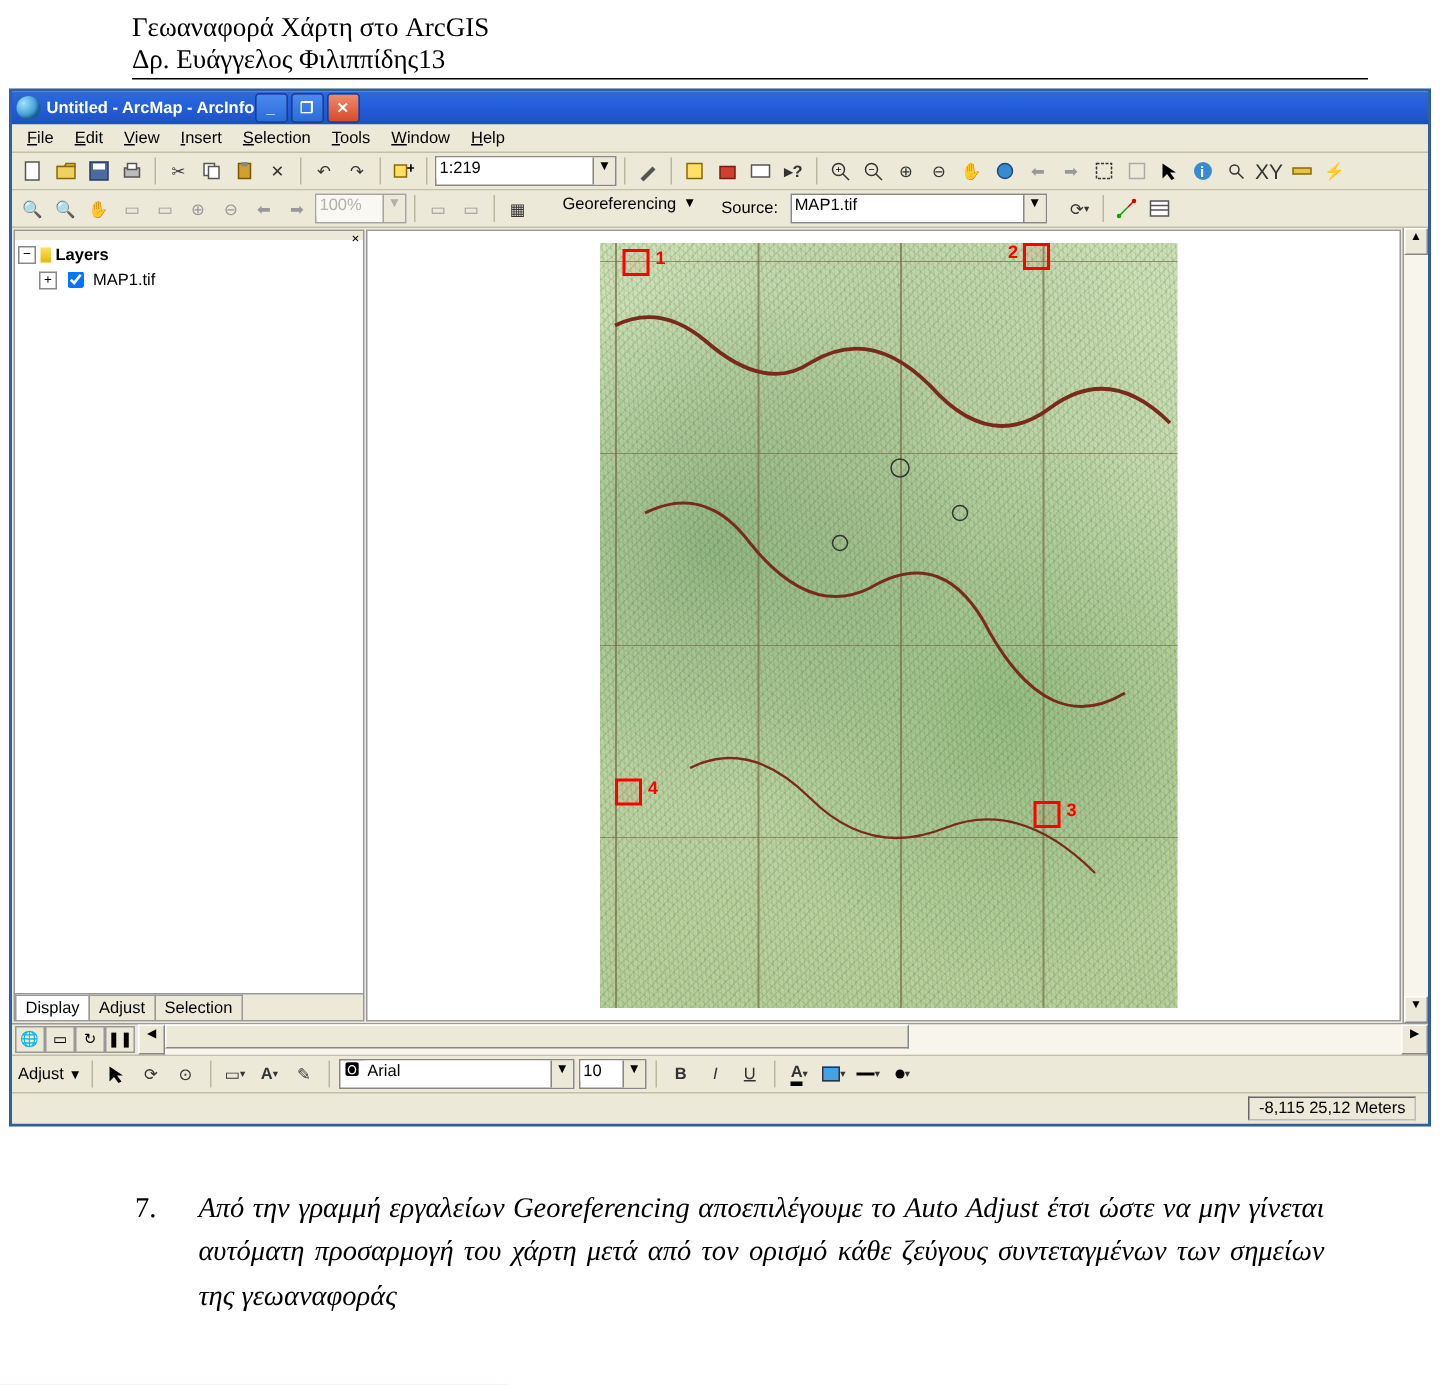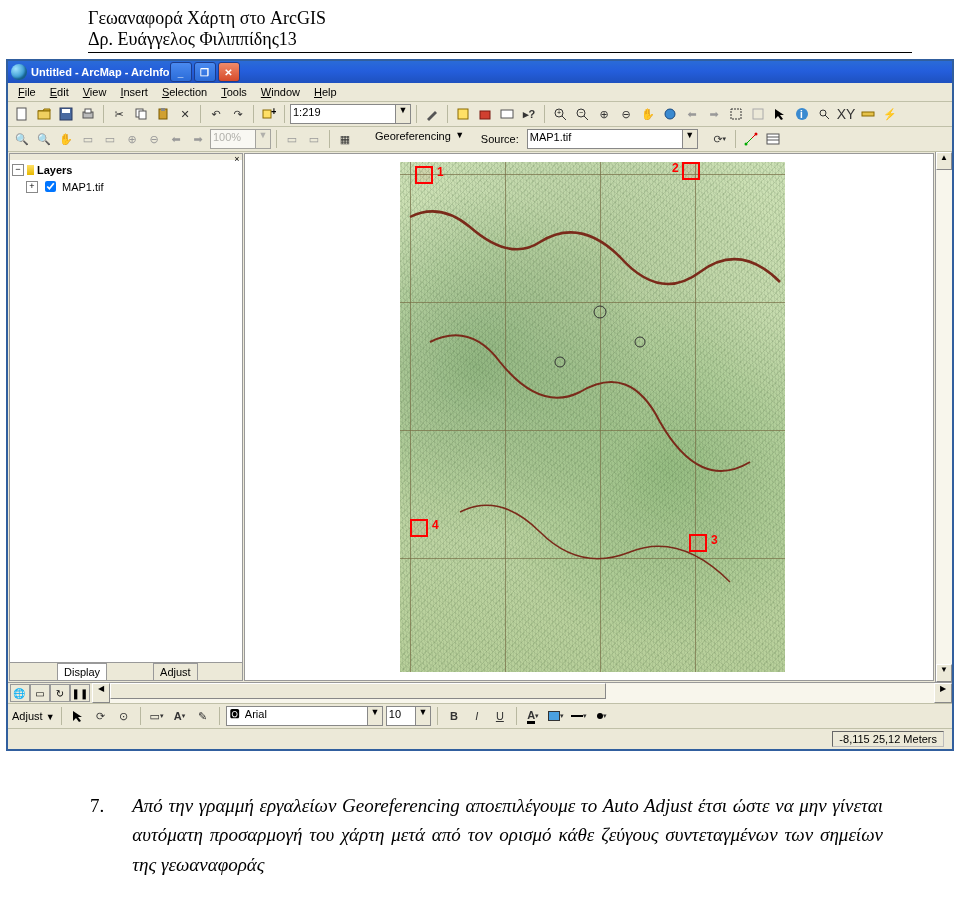--- a/index.html
+++ b/index.html
@@ -29,21 +29,21 @@
   .workspace { display:flex; height:530px; position:relative; }
   .toc { width:232px; background:#fff; border:1px solid #999; margin:1px; display:flex; flex-direction:column; }
   .toc-head{ height:6px; display:flex; justify-content:flex-end; background:#ece9d8;}
   .toc-head .x{ width:10px; height:10px; font-size:9px; text-align:center;}
   .toc-body{ flex:1; padding:4px 2px; font-size:11px; }
   .tnode{ display:flex; align-items:center; gap:3px; }
   .expander{ width:10px; height:10px; border:1px solid #888; font-size:9px; line-height:8px; text-align:center;}
   .lyr-icon{ width:7px; height:10px; background:linear-gradient(#ffe066,#e6b800);}
   .chk{ width:11px; height:11px; }
   .toc-tabs{ display:flex; border-top:1px solid #999; background:#ece9d8;}
-  .toc-tab{ padding:2px 6px; border:1px solid #999; border-bottom:none; background:#ece9d8; font-size:11px; margin-right:-1px;margin-left:47px;}
+  .toc-tab{ padding:2px 6px; border:1px solid #999; border-bottom:none; background:#ece9d8; font-size:11px; margin-right:-1px;}
   .toc-tab.active{ background:#fff;}
   .map-area{ flex:1; background:#fff; border:1px solid #999; margin:1px 1px 1px 0; position:relative; overflow:hidden;}
   .mapcanvas{ position:absolute; left:155px; top:8px; width:385px; height:510px; }
   .mapcanvas .bg{ position:absolute; inset:0; 
     background:
       radial-gradient(circle at 20% 40%, rgba(60,120,60,0.35), transparent 40%),
       radial-gradient(circle at 70% 60%, rgba(90,150,80,0.4), transparent 45%),
       radial-gradient(circle at 50% 20%, rgba(140,170,120,0.35), transparent 40%),
       linear-gradient(#c9dcb3,#b4cb99);
     filter:contrast(1.05);

